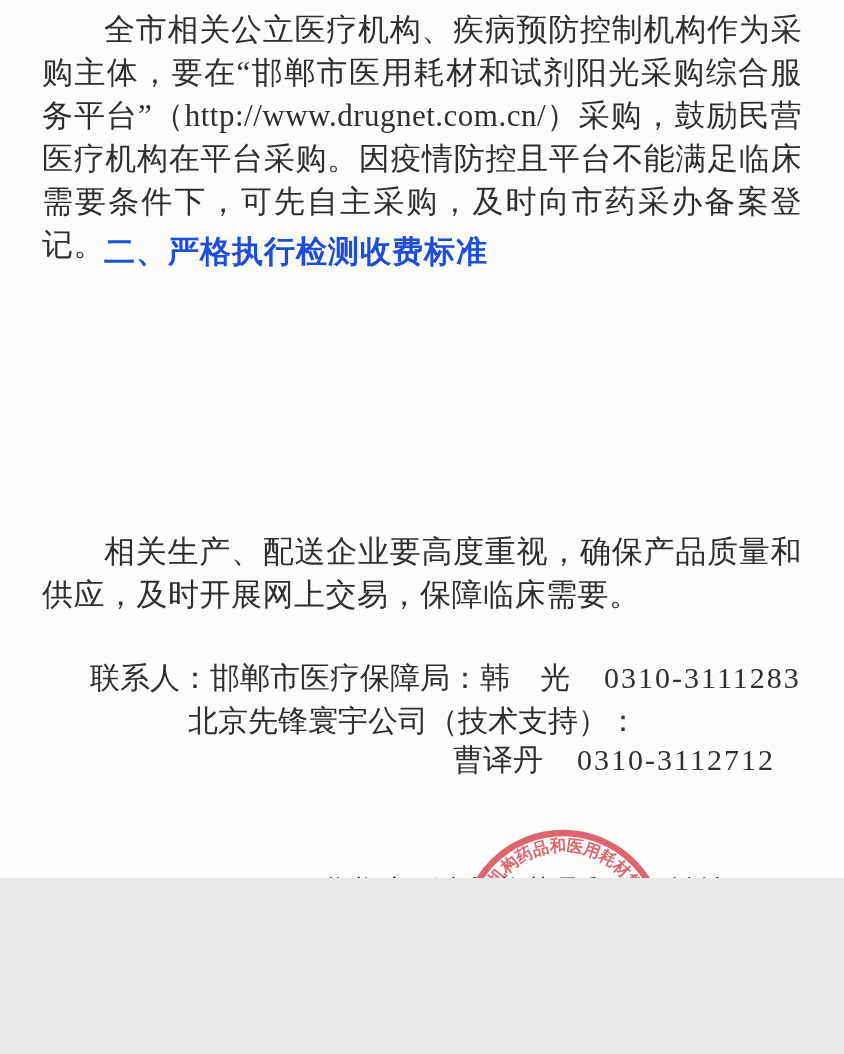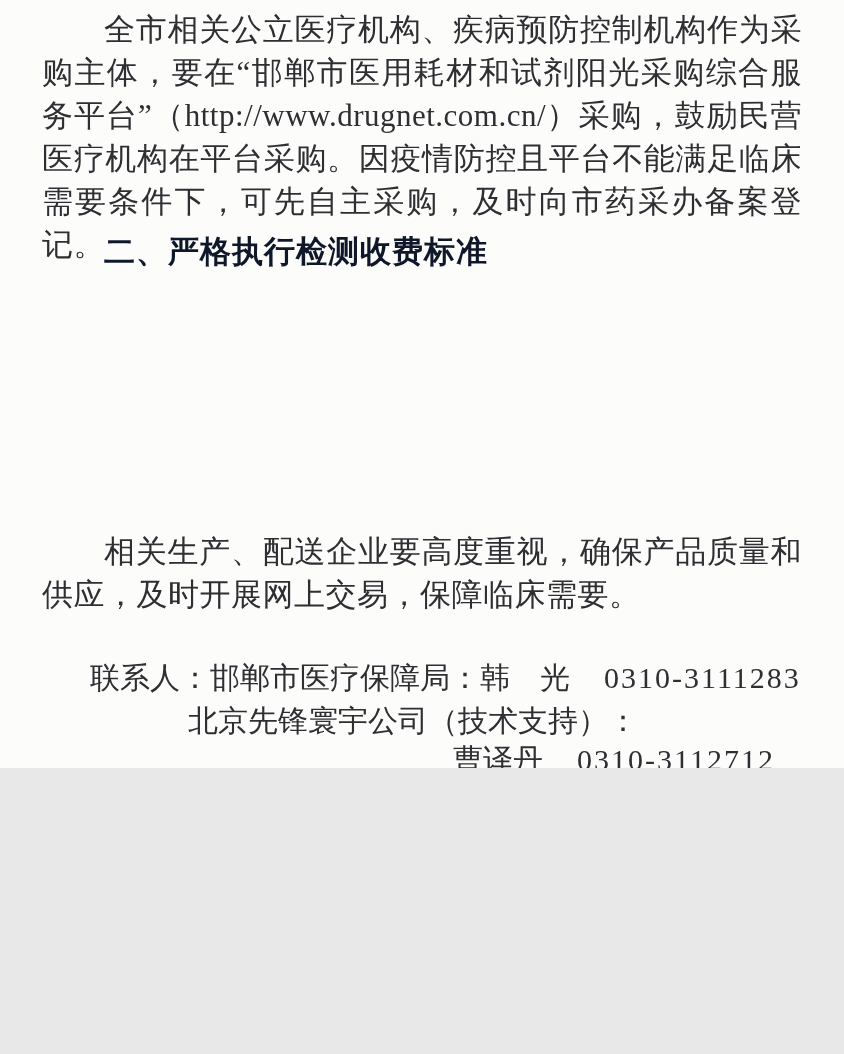--- a/index.html
+++ b/index.html
@@ -1,18 +1,18 @@
 <!DOCTYPE html>
 <html><head>
 <meta charset="utf-8">
 <style>
   html,body{margin:0;padding:0;background:#e8e8e8;}
   .page{
     position:relative;
-    width:844px;height:768px;
+    width:844px;height:878px;
     margin:0 auto;
     background:#fcfcfb;
     overflow:hidden;
     font-family:"Liberation Serif","DejaVu Serif",serif;
     color:#2e2e33;
   }
   .para{
     position:absolute;
     left:42px;width:760px;
     font-size:31px;line-height:43px;
@@ -20,21 +20,21 @@
     text-indent:62px;
     letter-spacing:0.5px;
     margin:0;
   }
   .heading{
     position:absolute;
     left:104px;
     font-size:31px;line-height:43px;
     font-weight:bold;
     font-family:"Liberation Sans","DejaVu Sans",sans-serif;
-    color:#0f172a;
+    color:#1d4ed8;
     margin:0;
     letter-spacing:1px;
   }
   .contact-line{
     position:absolute;
     font-size:30px;line-height:43px;
     white-space:nowrap;
     margin:0;
   }
   .phone{margin-left:34px;letter-spacing:2px;}

